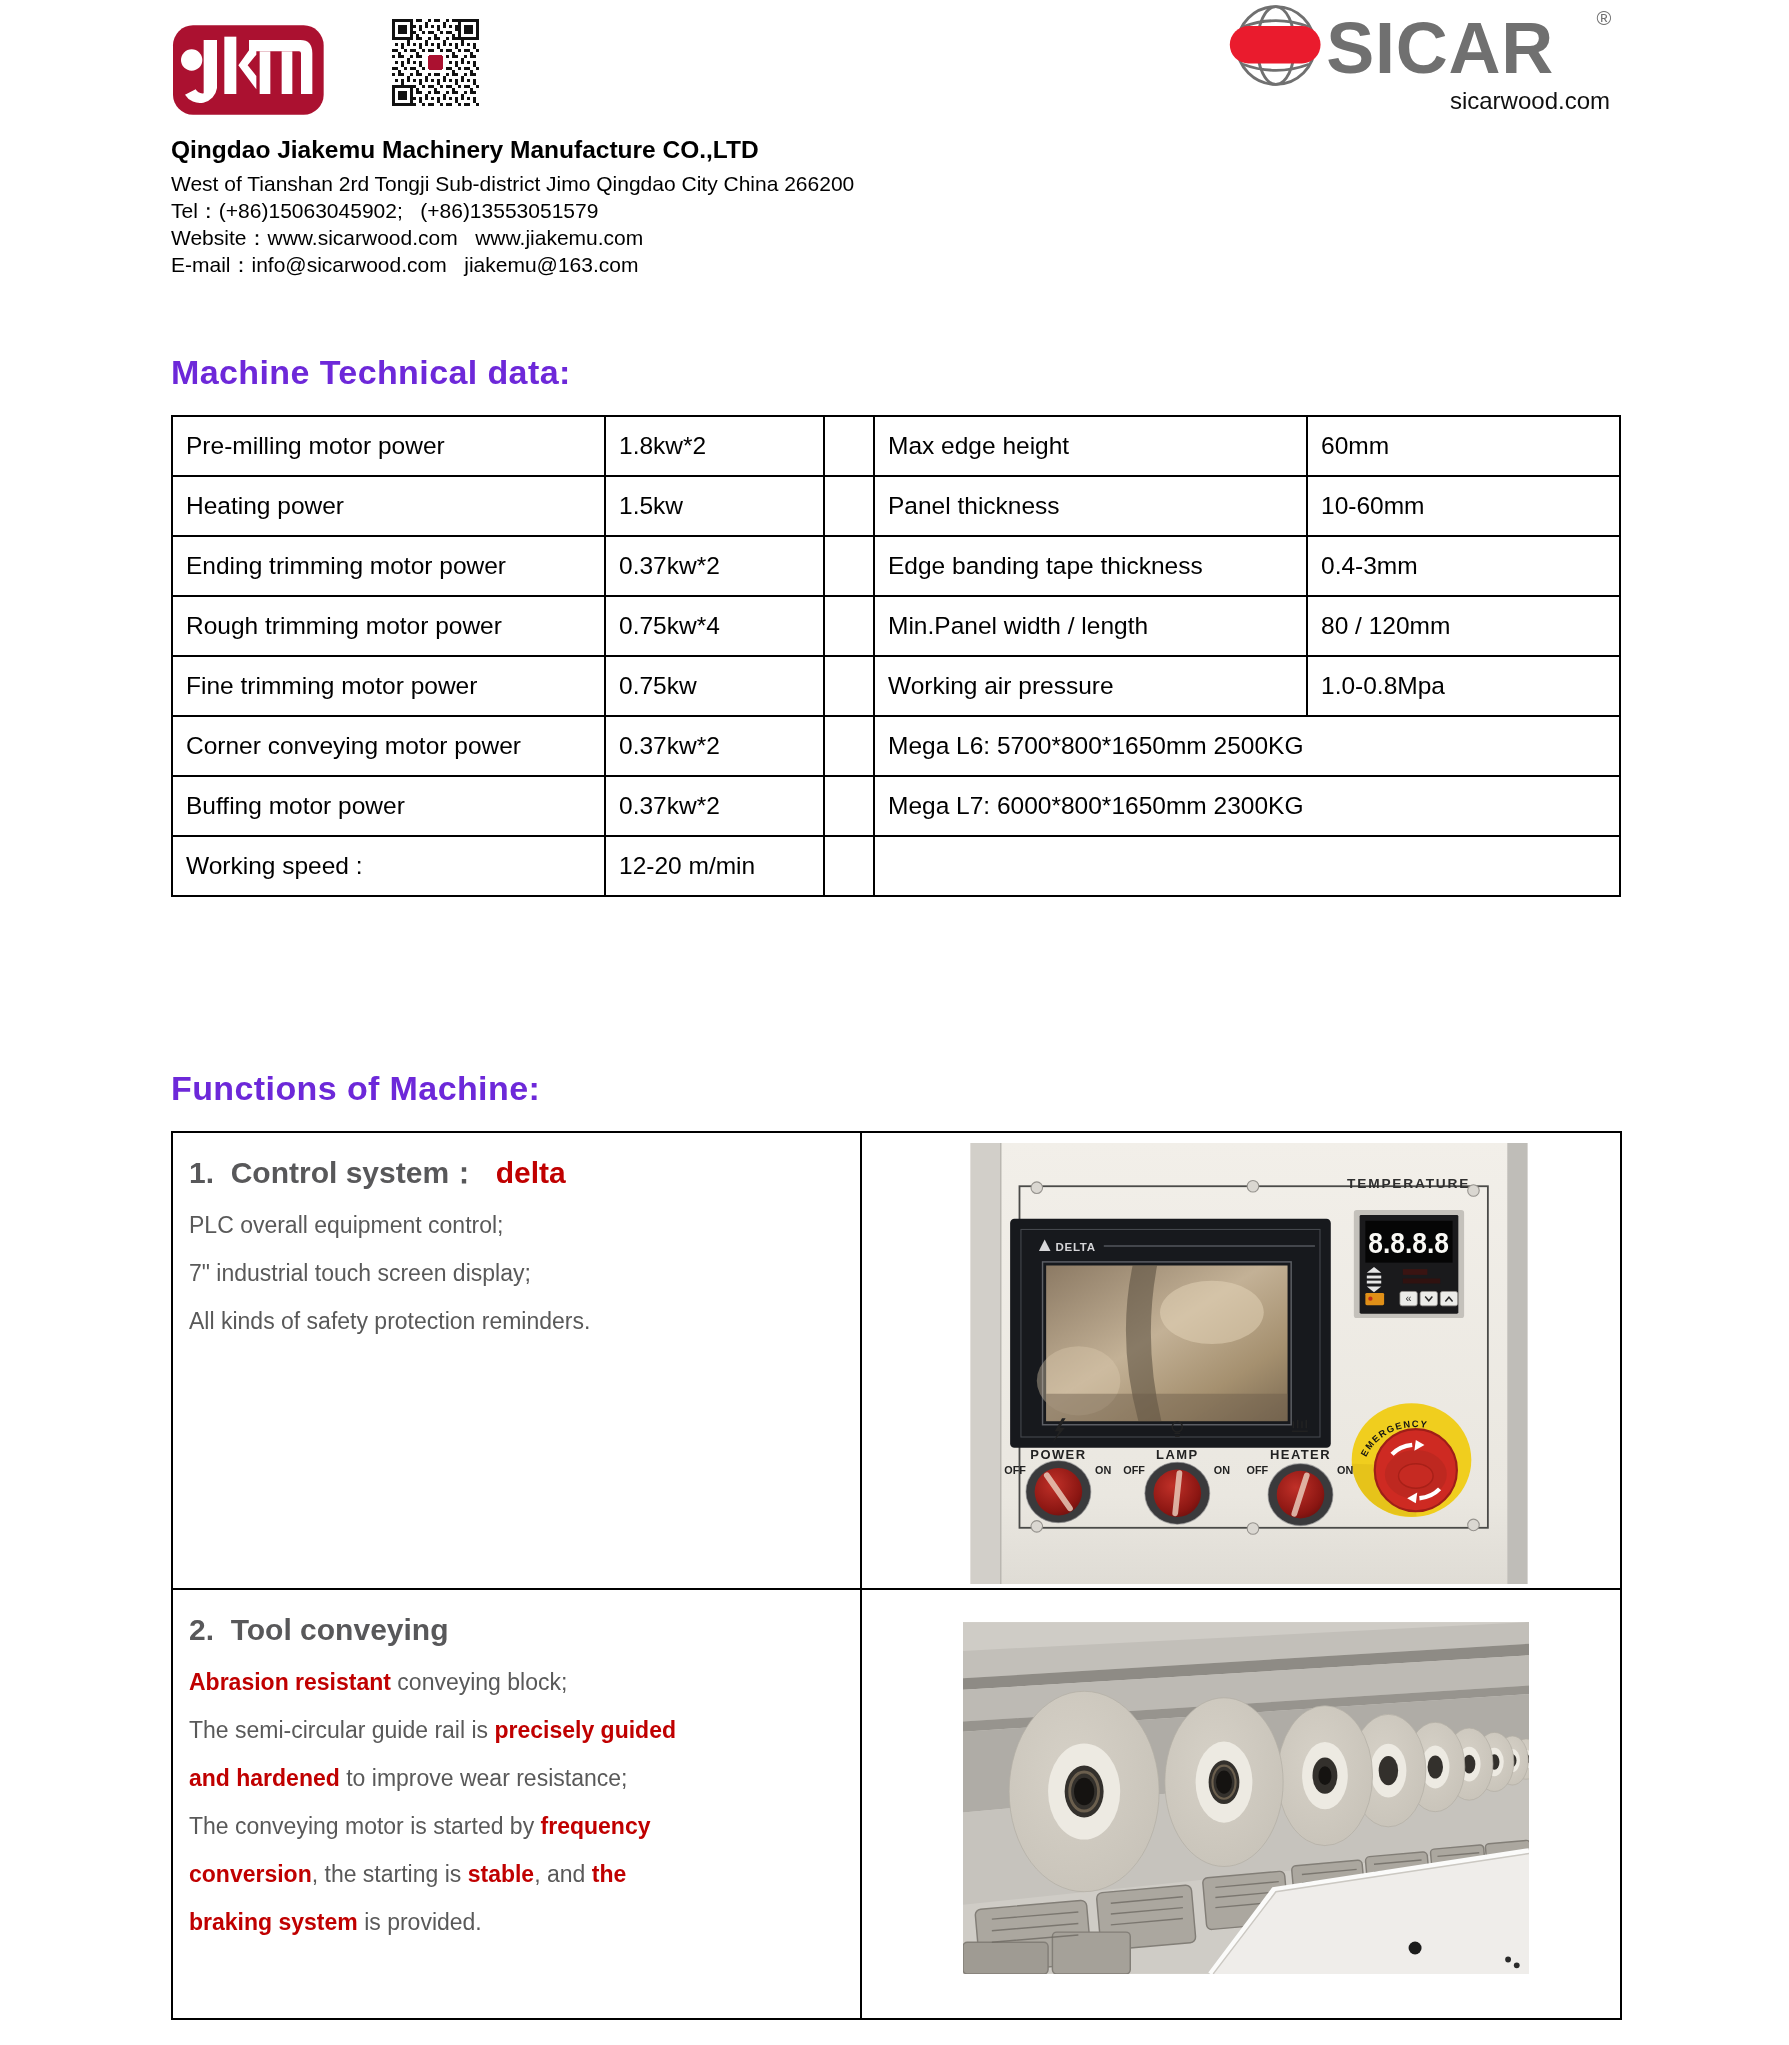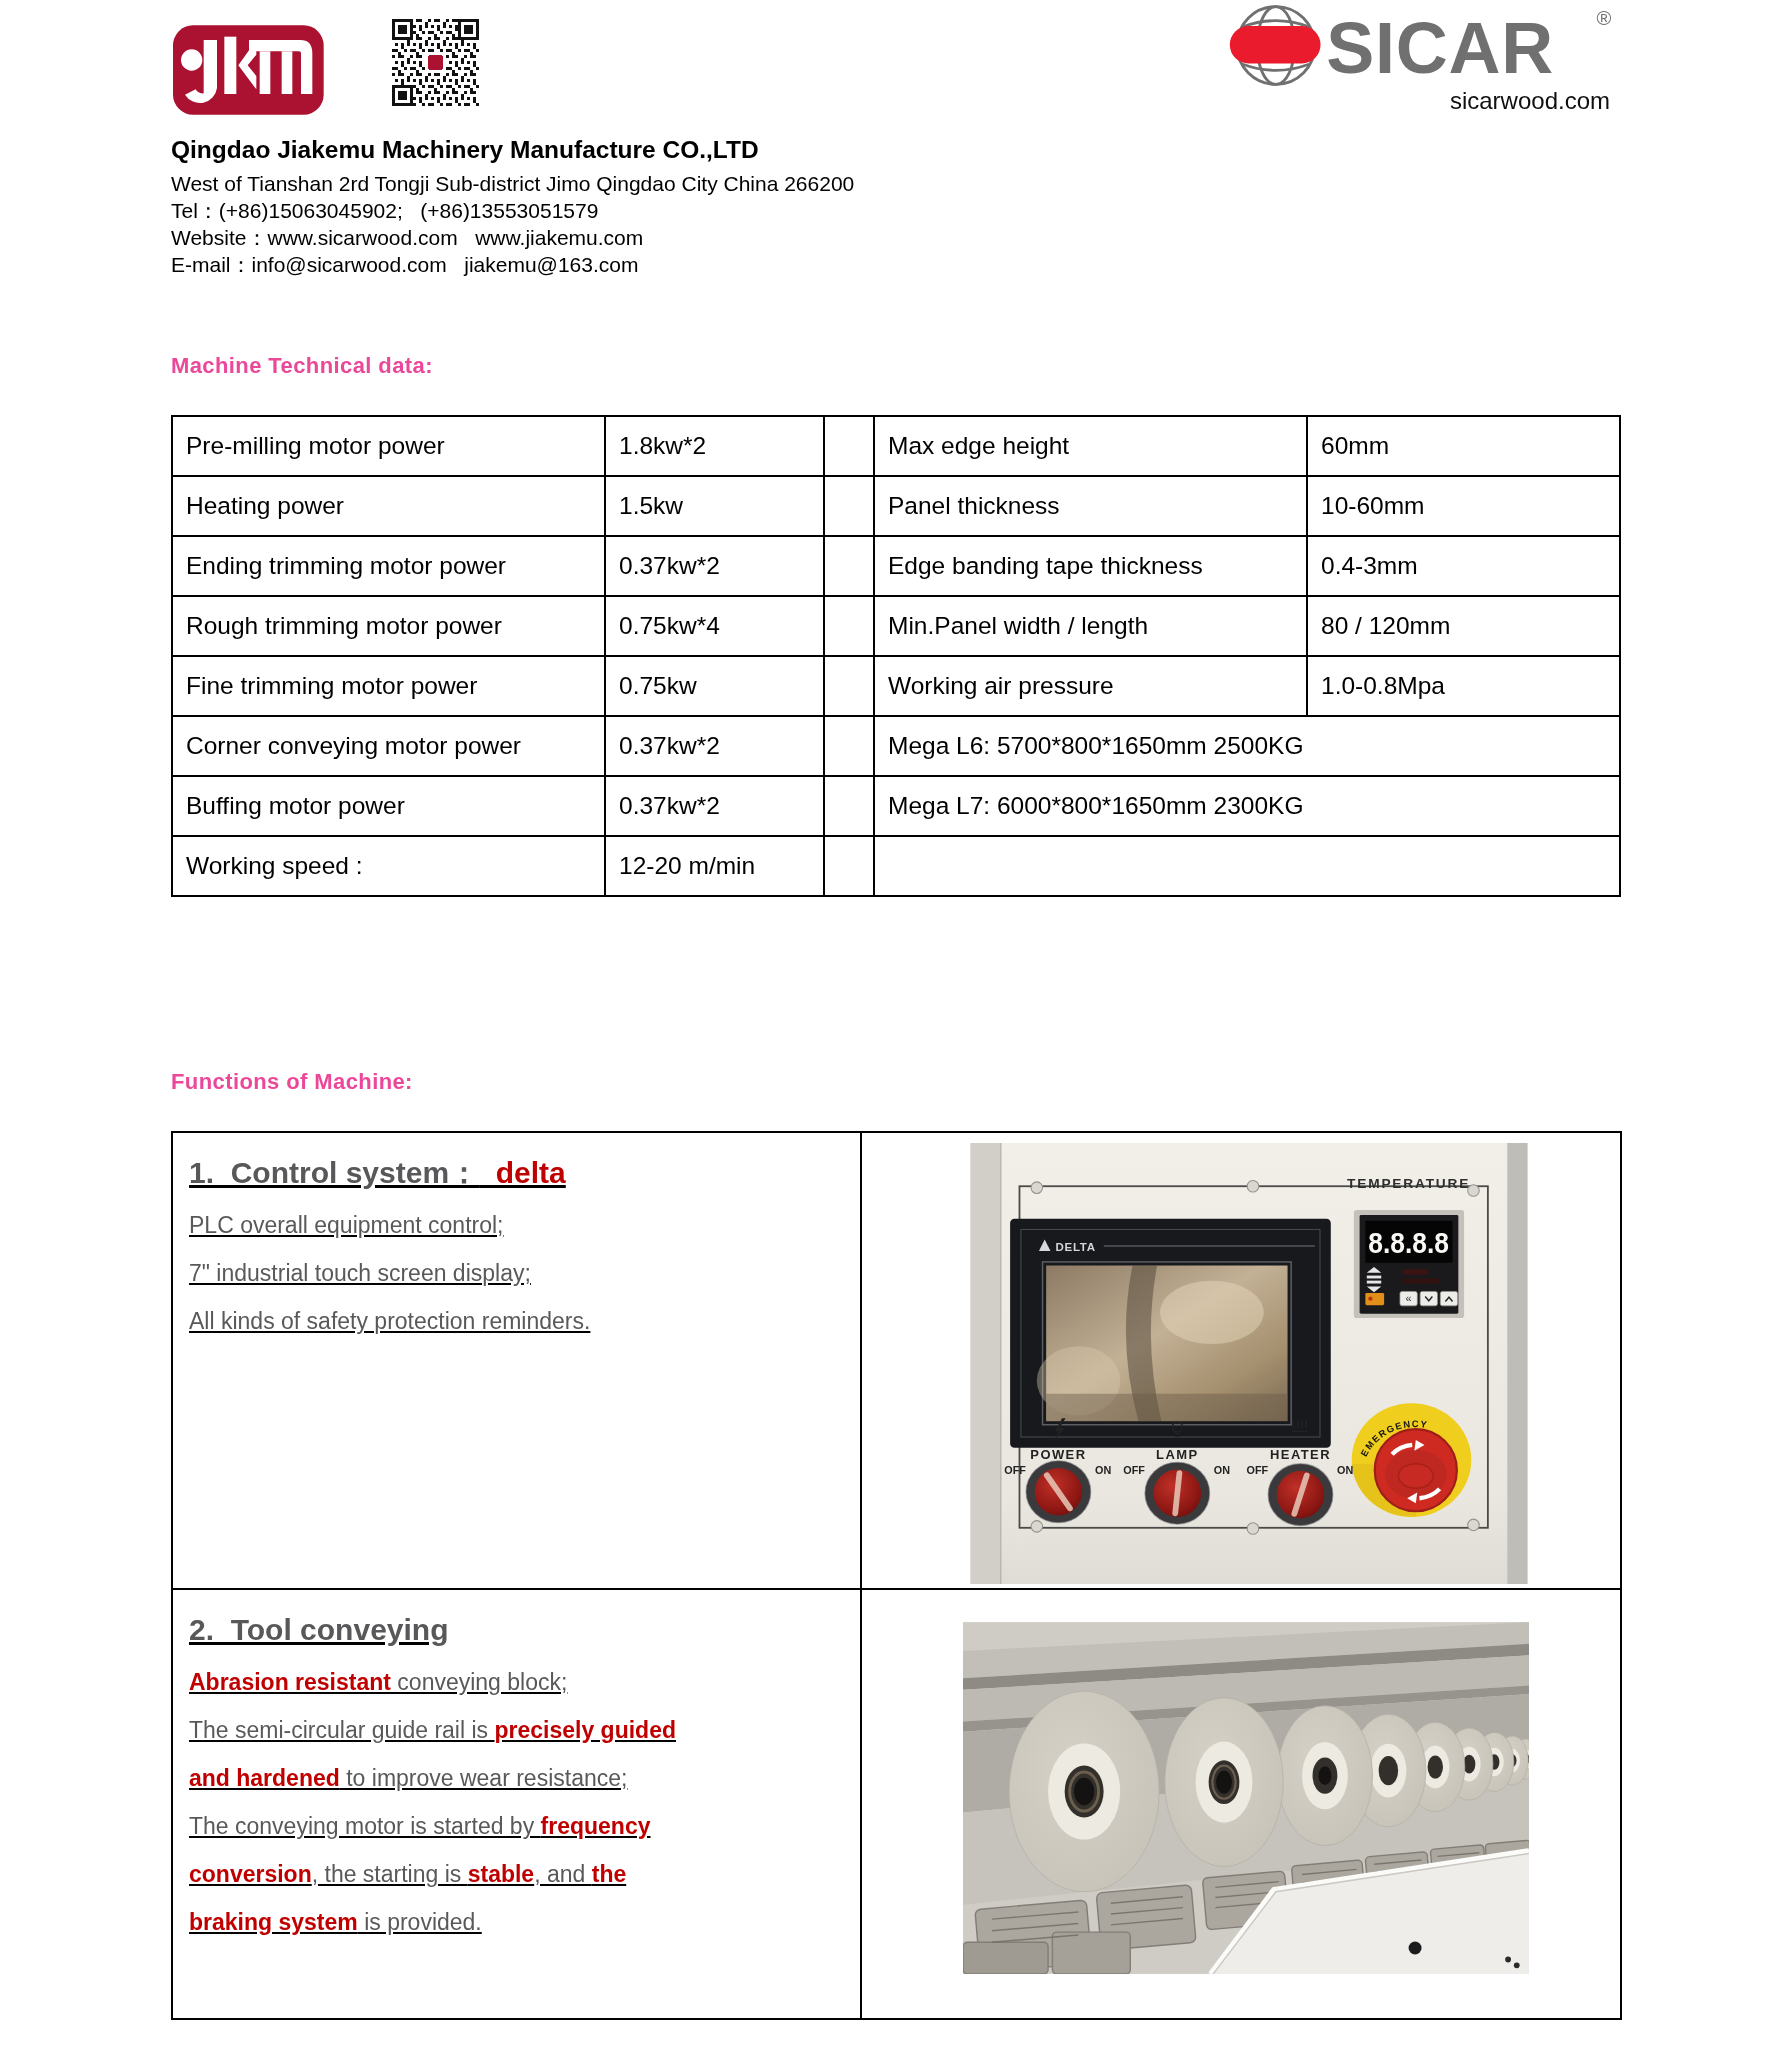--- a/index.html
+++ b/index.html
@@ -5,31 +5,31 @@
   html,body{margin:0;padding:0;background:#ffffff;}
   .page{position:relative;width:1628px;height:2046px;background:#ffffff;overflow:hidden;
         font-family:"Liberation Sans", sans-serif;color:#000;}
   .abs{position:absolute;}
   
   .company-block{left:171px;top:136px;width:1010px;}
   .company-name{font-size:24.5px;font-weight:bold;color:#000;margin:0 0 5.8px 0;white-space:pre;}
   .info-line{font-size:21px;line-height:27px;color:#000;white-space:pre;}
   .sicar-tagline{left:1363px;top:87px;width:247px;text-align:right;font-size:24px;color:#101010;}
   
-  .section-heading{font-size:22px;font-weight:bold;color:#ec4899;letter-spacing:0.4px;}
+  .section-heading{font-size:34px;font-weight:bold;color:#6d28d9;letter-spacing:0.4px;}
   
   table{border-collapse:collapse;table-layout:fixed;}
   .tech-table{width:1448px;border-radius:16px;}
   .tech-table td{border:2.2px solid #000;height:58px;font-size:24.5px;padding:0 7.2px 0 13px;
                  vertical-align:middle;overflow:hidden;white-space:pre;}
   .tech-table td.spacer{padding:0;}
   
   .fn-table{width:1448px;}
   .fn-table td{border:2.9px solid #000;vertical-align:top;position:relative;overflow:hidden;}
-  .fn-left{width:683px;padding:19px 9px 0 16px;text-decoration:underline;}
+  .fn-left{width:683px;padding:19px 9px 0 16px;}
   .fn-right{width:754px;padding:0;}
   .fn-heading{font-size:30px;font-weight:bold;color:#58585a;white-space:pre-wrap;line-height:42px;margin-bottom:7.2px;}
   .fn-heading .red{color:#c00000;}
   .fn-body{margin-top:1.4px;}
   .fline{font-size:23px;color:#595959;line-height:48px;white-space:pre-wrap;}
   .fline .redbold{color:#c00000;font-weight:bold;}
   svg text{font-family:"Liberation Sans", sans-serif;}
 </style>
 </head>
 <body>

